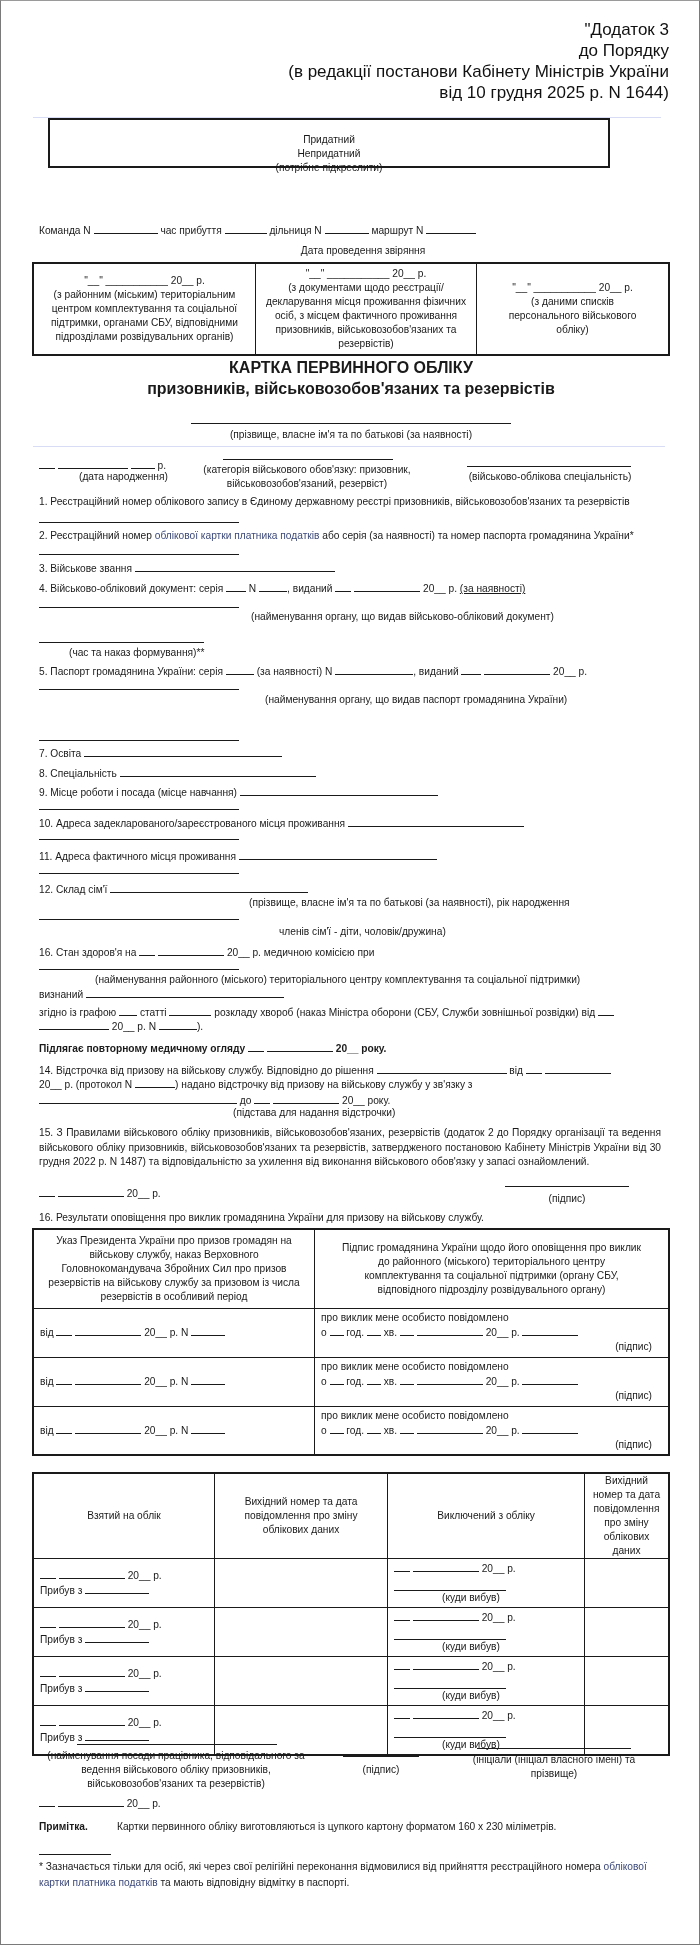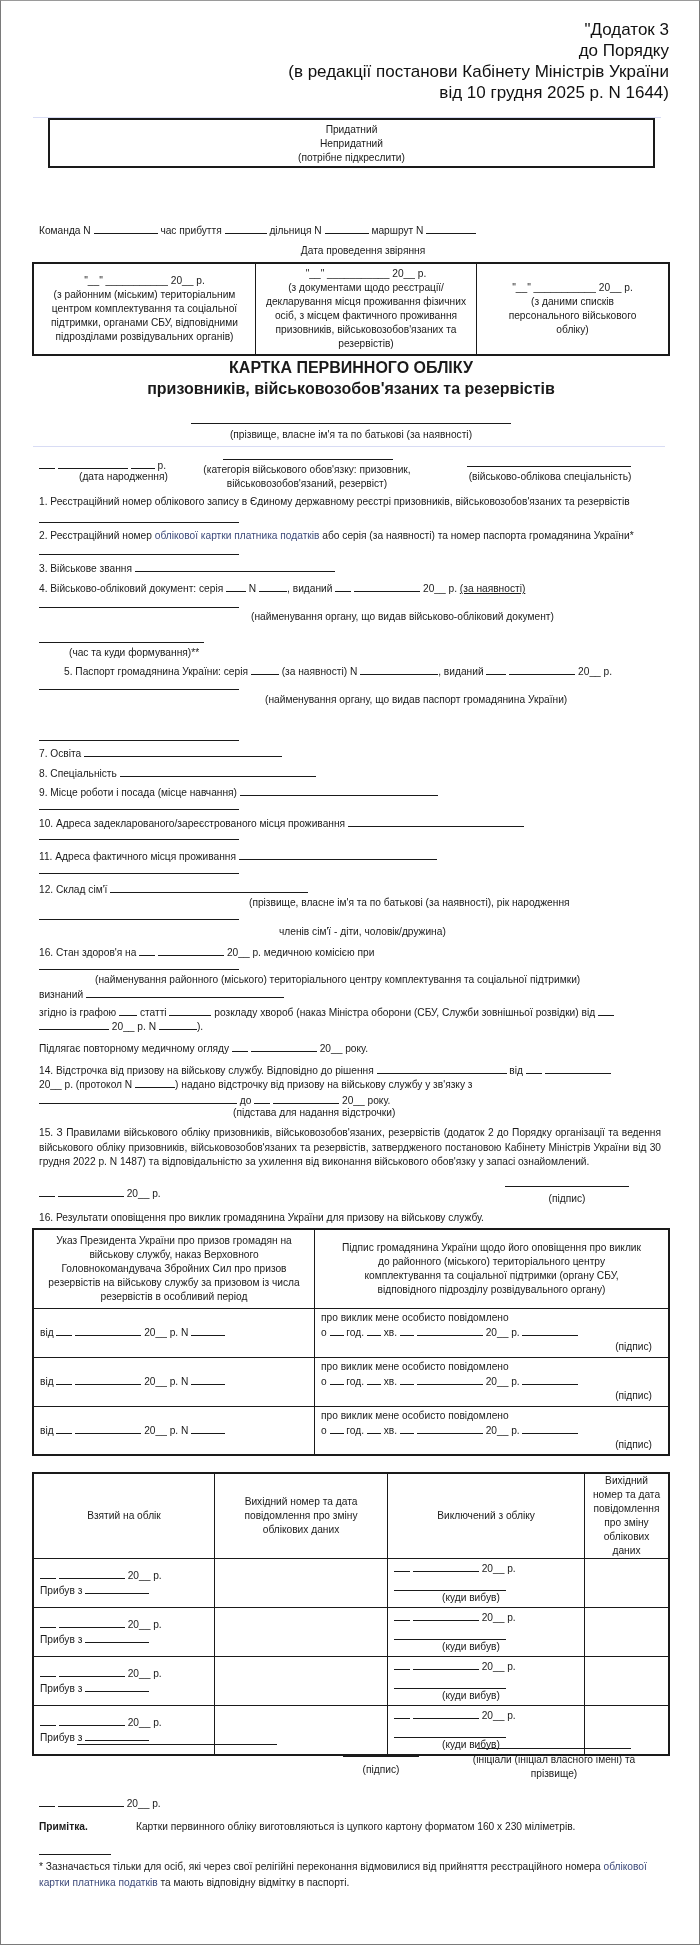--- a/index.html
+++ b/index.html
@@ -28,21 +28,21 @@
 <div class="page">
 
   <div class="abs hdr" style="top:18px;">
     <div>"Додаток 3</div>
     <div>до Порядку</div>
     <div>(в редакції постанови Кабінету Міністрів України</div>
     <div>від 10 грудня 2025 р. N 1644)</div>
   </div>
   <div class="sep" style="left:32px; top:116px; width:628px;"></div>
 
-  <div class="abs box c small" style="left:47px; top:117px; width:607px; height:50px; padding-top:3px;">
+  <div class="abs box c small" style="left:47px; top:117px; width:562px; height:50px; padding-top:13px;">
     <div>Придатний</div>
     <div>Непридатний</div>
     <div>(потрібне підкреслити)</div>
   </div>
 
   <div class="abs small" style="left:38px; top:222px;">
     <span>Команда N</span>
     <span class="u" style="width:64px;"></span>
     <span>час прибуття</span>
     <span class="u" style="width:42px;"></span>
@@ -109,23 +109,23 @@
     <span>N</span>
     <span class="u" style="width:28px;"></span><span>, виданий</span>
     <span class="u" style="width:16px;"></span>
     <span class="u" style="width:66px;"></span>
     <span>20__ р.</span>
     <span class="ul">(за наявності)</span>
   </div>
   <div class="line" style="left:38px; top:606px; width:200px;"></div>
   <div class="abs small" style="left:250px; top:609px;">(найменування органу, що видав військово-обліковий документ)</div>
   <div class="line" style="left:38px; top:641px; width:165px;"></div>
-  <div class="abs small" style="left:68px; top:645px;">(час та куди формування)**</div>
-
-  <div class="abs small" style="left:38px; top:663px; white-space:nowrap;margin-left:25px;">
+  <div class="abs small" style="left:68px; top:645px;">(час та наказ формування)**</div>
+
+  <div class="abs small" style="left:38px; top:663px; white-space:nowrap;">
     <span>5. Паспорт громадянина України: серія</span>
     <span class="u" style="width:28px;"></span>
     <span>(за наявності) N</span>
     <span class="u" style="width:78px;"></span><span>, виданий</span>
     <span class="u" style="width:20px;"></span>
     <span class="u" style="width:66px;"></span>
     <span>20__ р.</span>
   </div>
   <div class="line" style="left:38px; top:688px; width:200px;"></div>
   <div class="abs small" style="left:264px; top:692px;">(найменування органу, що видав паспорт громадянина України)</div>
@@ -184,21 +184,21 @@
     <span>статті</span>
     <span class="u" style="width:42px;"></span>
     <span>розкладу хвороб (наказ Міністра оборони (СБУ, Служби зовнішньої розвідки) від</span>
     <span class="u" style="width:16px;"></span>
   </div>
   <div class="abs small" style="left:38px; top:1018px; white-space:nowrap;">
     <span class="u" style="width:70px;"></span>
     <span>20__ р. N</span>
     <span class="u" style="width:38px;"></span><span>).</span>
   </div>
-  <div class="abs small" style="left:38px; top:1040px; white-space:nowrap;">
+  <div class="abs small" style="left:38px; top:1040px; white-space:nowrap;font-weight:bold;">
     <span>Підлягає повторному медичному огляду</span>
     <span class="u" style="width:16px;"></span>
     <span class="u" style="width:66px;"></span>
     <span>20__ року.</span>
   </div>
 
   <div class="abs small" style="left:38px; top:1062px; white-space:nowrap;">
     <span>14. Відстрочка від призову на військову службу. Відповідно до рішення</span>
     <span class="u" style="width:130px;"></span>
     <span>від</span>
@@ -366,31 +366,32 @@
         <div><span class="u" style="width:16px;"></span> <span class="u" style="width:66px;"></span> <span>20__ р.</span></div>
         <div class="u" style="width:112px; display:block; margin-top:4px;"></div>
         <div style="padding-left:48px;">(куди вибув)</div>
       </td>
       <td></td>
     </tr>
   </tbody>
     </table>
 
   <div class="line" style="left:76px; top:1743px; width:200px;"></div>
+  <div class="abs small c" style="left:40px; width:270px; top:1748px;">(найменування посади працівника, відповідального за ведення військового обліку призовників, військовозобов'язаних та резервістів)</div>
   <div class="line" style="left:342px; top:1755px; width:76px;"></div>
   <div class="abs small c" style="left:342px; width:76px; top:1762px;">(підпис)</div>
   <div class="line" style="left:476px; top:1747px; width:154px;"></div>
   <div class="abs small c" style="left:470px; width:166px; top:1752px;">(ініціали (ініціал власного імені) та прізвище)</div>
   <div class="abs small" style="left:38px; top:1795px; white-space:nowrap;">
     <span class="u" style="width:16px;"></span>
     <span class="u" style="width:66px;"></span>
     <span>20__ р.</span>
   </div>
 
   <div class="abs small" style="left:38px; top:1819px;"><span class="bold">Примітка.</span></div>
-  <div class="abs small" style="left:135px; top:1819px;">Картки первинного обліку виготовляються із цупкого картону форматом 160 х 230 міліметрів.</div>
+  <div class="abs small" style="left:116px; top:1819px;">Картки первинного обліку виготовляються із цупкого картону форматом 160 х 230 міліметрів.</div>
 
   <div class="line" style="left:38px; top:1853px; width:72px; border-top-width:1px;"></div>
   <div class="abs small" style="left:38px; top:1858px; width:622px; line-height:16px;">
     <span>* Зазначається тільки для осіб, які через свої релігійні переконання відмовилися від прийняття реєстраційного номера </span><span class="link">облікової картки платника податків</span><span> та мають відповідну відмітку в паспорті.</span>
   </div>
 
 </div>
 
 </body></html>

